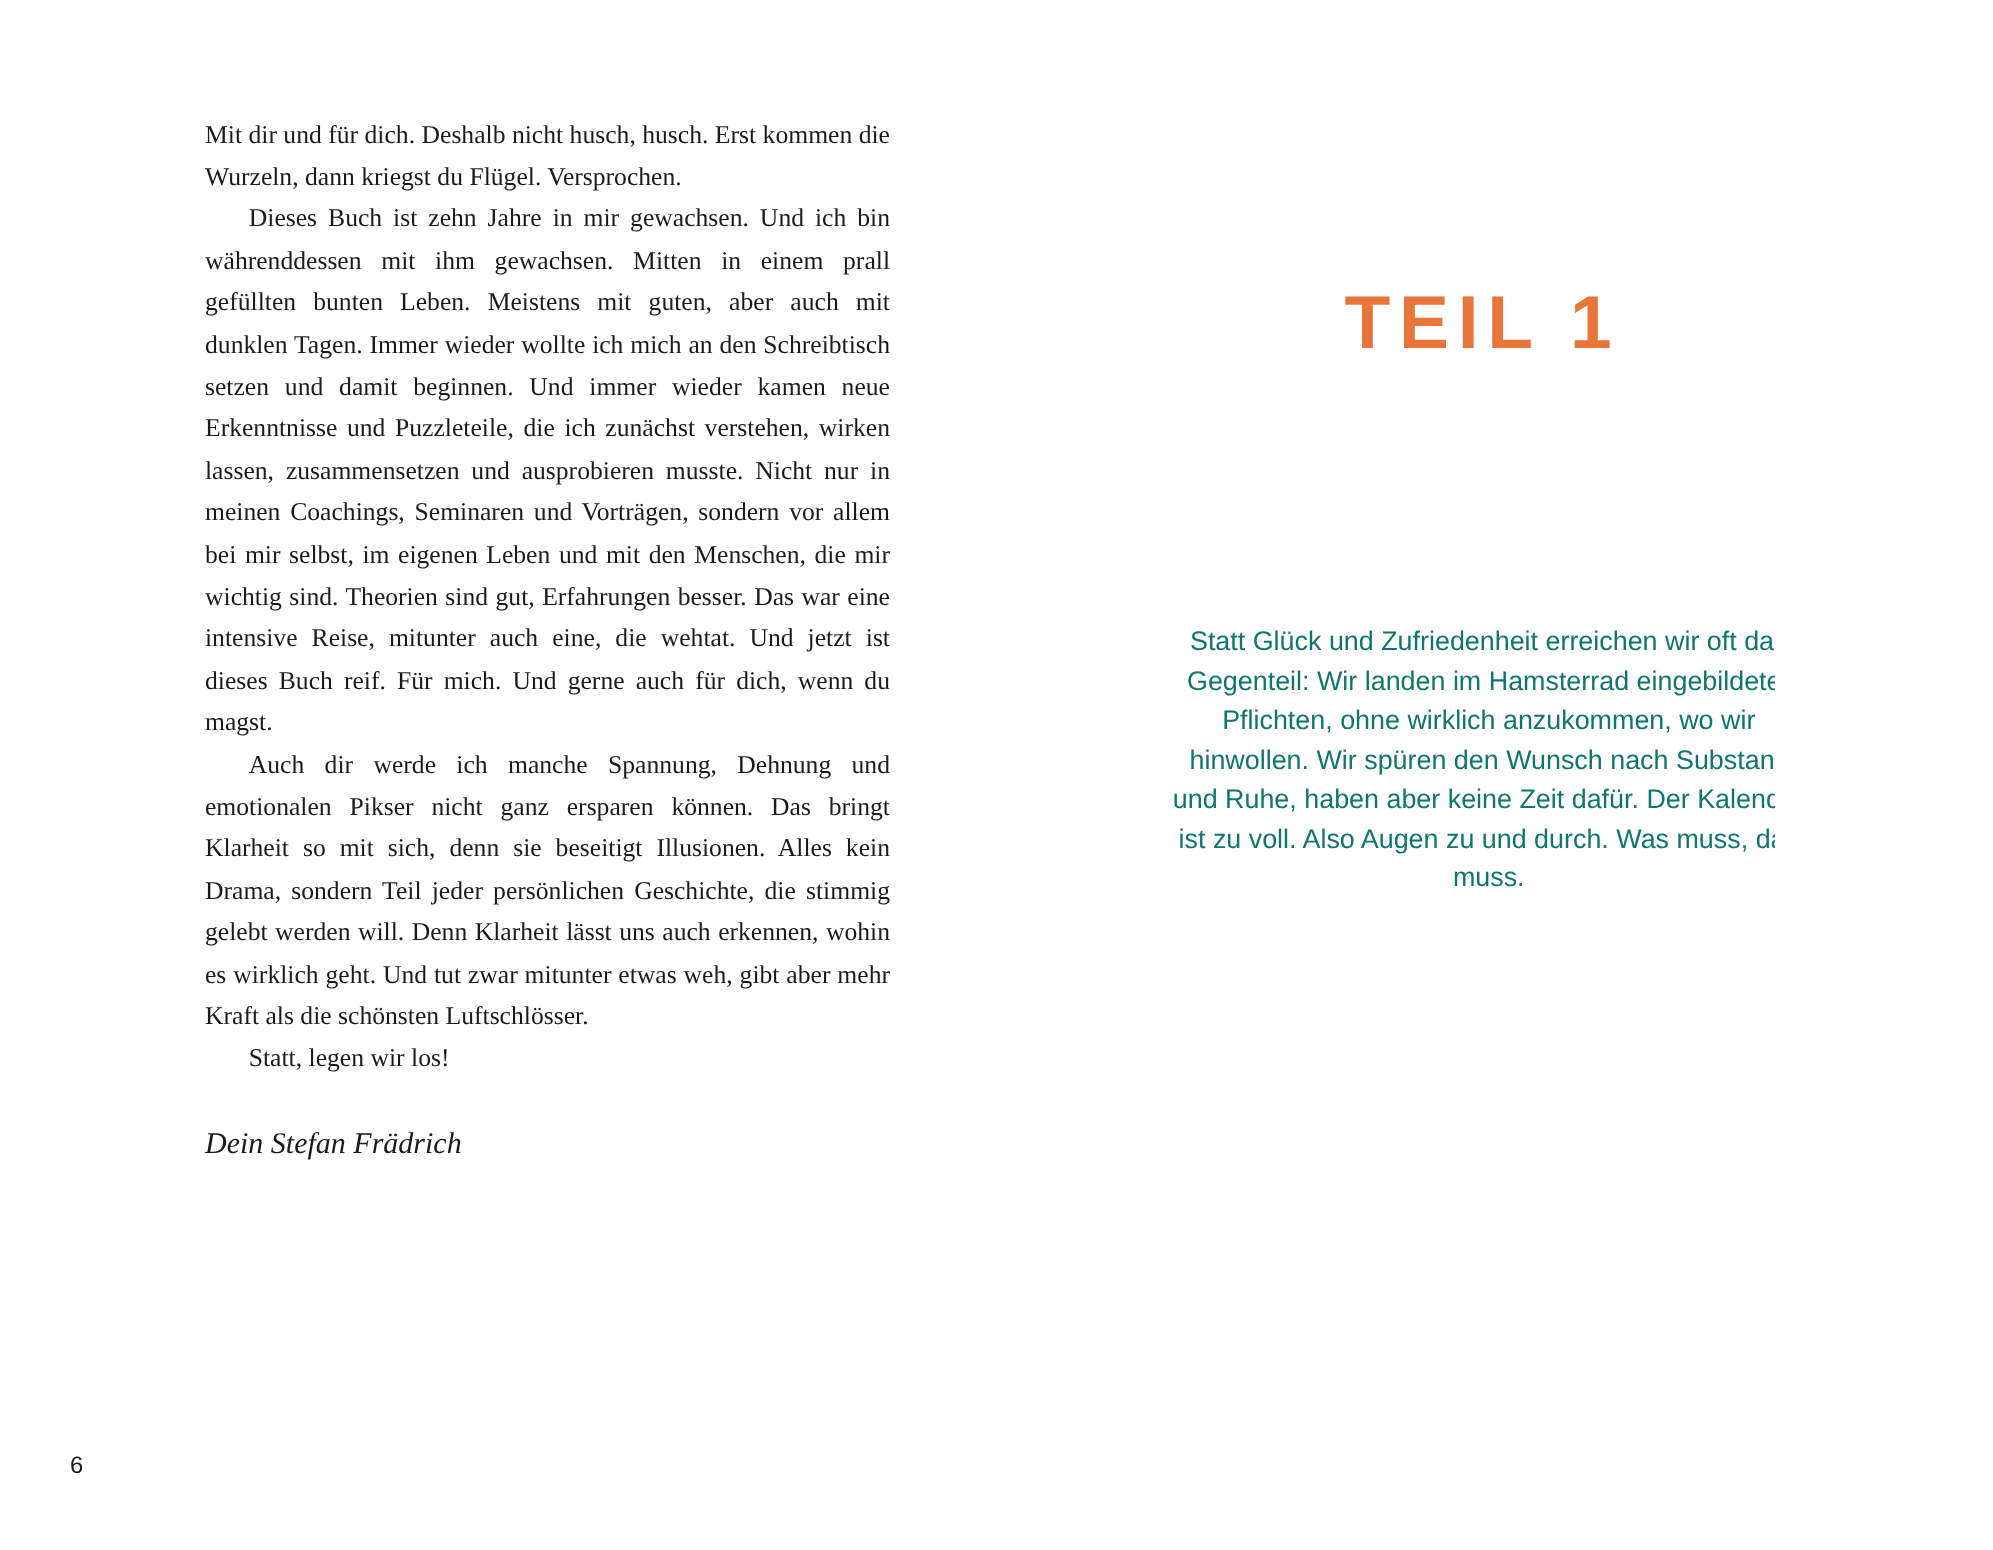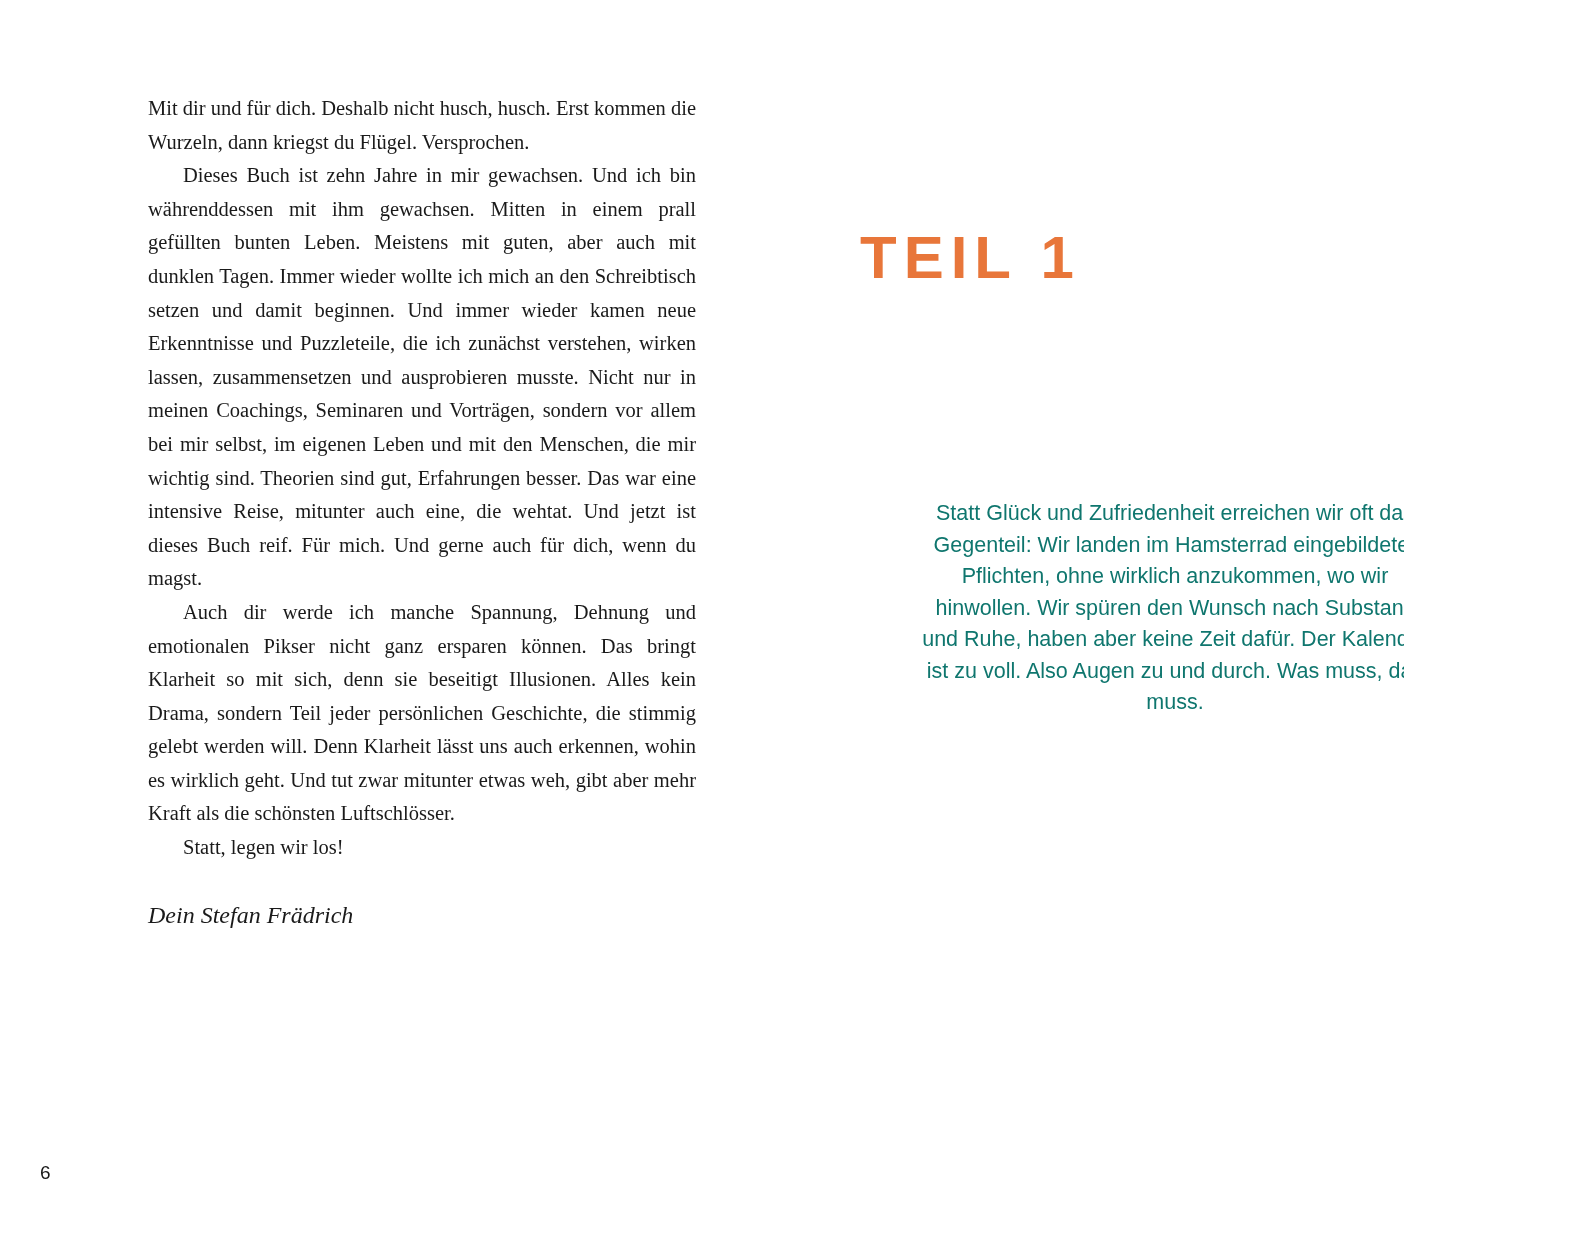--- a/index.html
+++ b/index.html
@@ -7,20 +7,21 @@
     padding: 0;
     background: #ffffff;
   }
   .page {
     position: relative;
     width: 1404px;
     height: 1240px;
     background: #ffffff;
     overflow: hidden;
     font-family: "Liberation Serif", serif;
+    margin-left: 16px;
   }
 
   
   .left-page {
     position: absolute;
     left: 148px;
     top: 92px;
     width: 548px;
   }
   .body-text {
@@ -51,21 +52,21 @@
     left: 860px;
     top: 0;
     width: 620px;
     height: 1240px;
   }
   .part-heading {
     position: absolute;
     top: 222px;
     left: 0;
     width: 620px;
-    text-align: left;
+    text-align: center;
     font-family: "Liberation Sans", sans-serif;
     font-weight: bold;
     color: #e8763a;
     letter-spacing: 7px;
   }
   .part-heading .line1 {
     font-size: 60px;
     line-height: 72px;
     display: block;
   }

